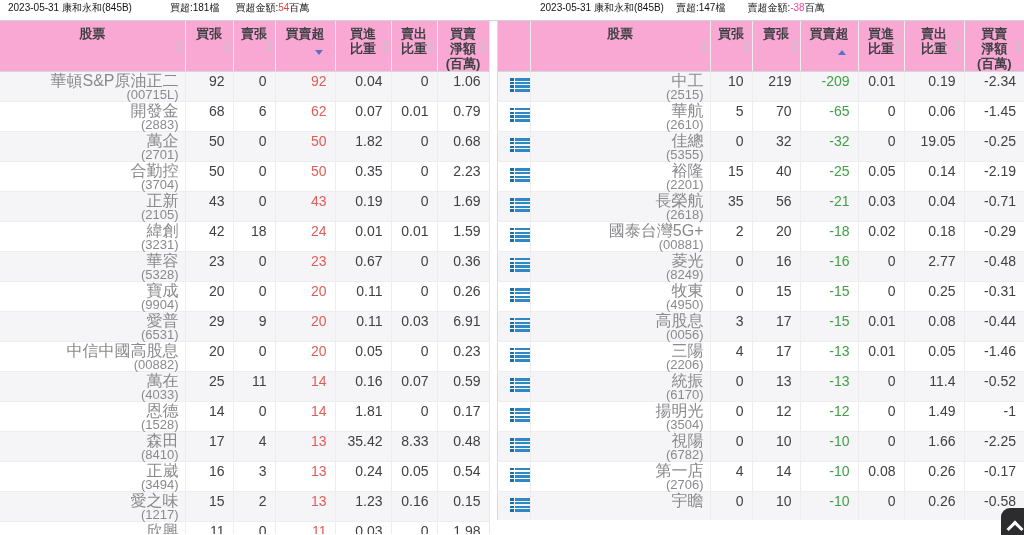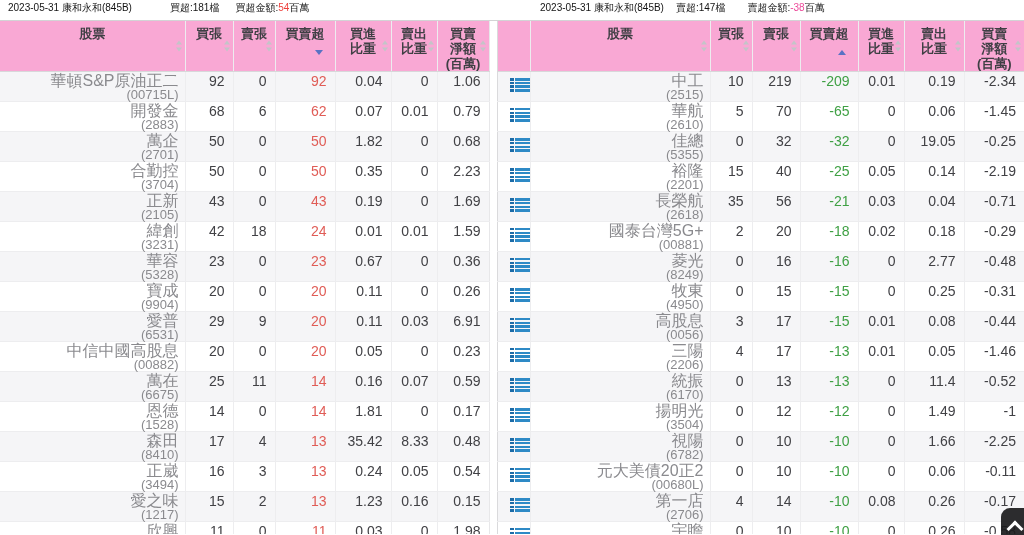--- a/index.html
+++ b/index.html
@@ -231,21 +231,21 @@
             <td class="num">20</td>
             <td class="num">0</td>
             <td class="num net pos">20</td>
             <td class="num">0.05</td>
             <td class="num">0</td>
             <td class="num">0.23</td>
           </tr>
           <tr>
             <td class="name-cell">
               <div class="stock-name">萬在</div>
-              <div class="stock-code">(6675)</div>
+              <div class="stock-code">(4033)</div>
             </td>
             <td class="num">25</td>
             <td class="num">11</td>
             <td class="num net pos">14</td>
             <td class="num">0.16</td>
             <td class="num">0.07</td>
             <td class="num">0.59</td>
           </tr>
           <tr>
             <td class="name-cell">
@@ -504,33 +504,20 @@
             <td class="num">0</td>
             <td class="num">10</td>
             <td class="num net neg">-10</td>
             <td class="num">0</td>
             <td class="num">1.66</td>
             <td class="num">-2.25</td>
           </tr>
           <tr>
             <td class="icon-cell"><span class="list-icon"></span></td>
             <td class="name-cell">
-              <div class="stock-name">元大美債20正2</div>
-              <div class="stock-code">(00680L)</div>
-            </td>
-            <td class="num">0</td>
-            <td class="num">10</td>
-            <td class="num net neg">-10</td>
-            <td class="num">0</td>
-            <td class="num">0.06</td>
-            <td class="num">-0.11</td>
-          </tr>
-          <tr>
-            <td class="icon-cell"><span class="list-icon"></span></td>
-            <td class="name-cell">
               <div class="stock-name">第一店</div>
               <div class="stock-code">(2706)</div>
             </td>
             <td class="num">4</td>
             <td class="num">14</td>
             <td class="num net neg">-10</td>
             <td class="num">0.08</td>
             <td class="num">0.26</td>
             <td class="num">-0.17</td>
           </tr>

